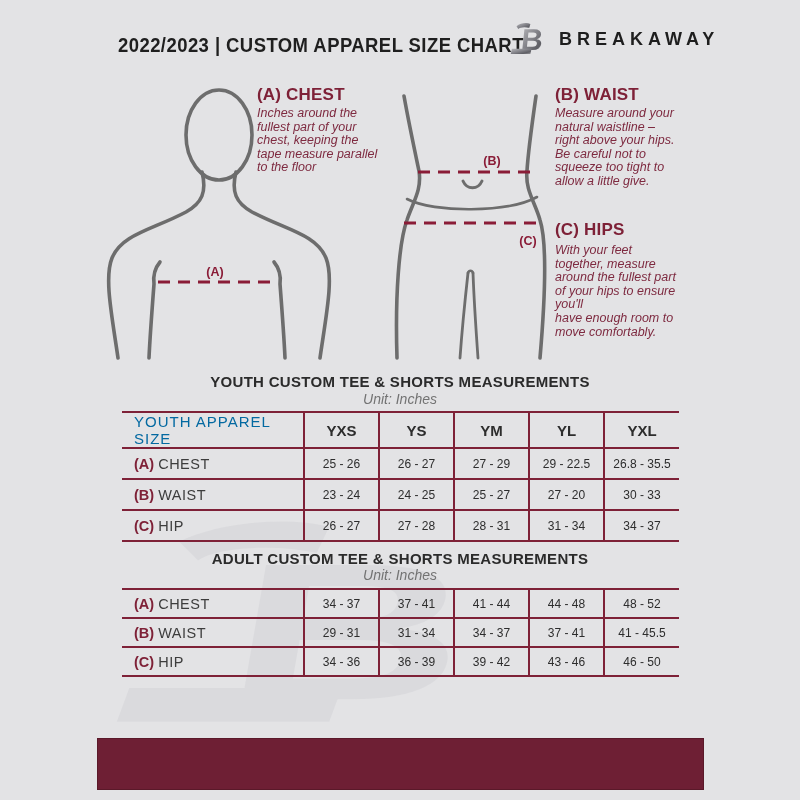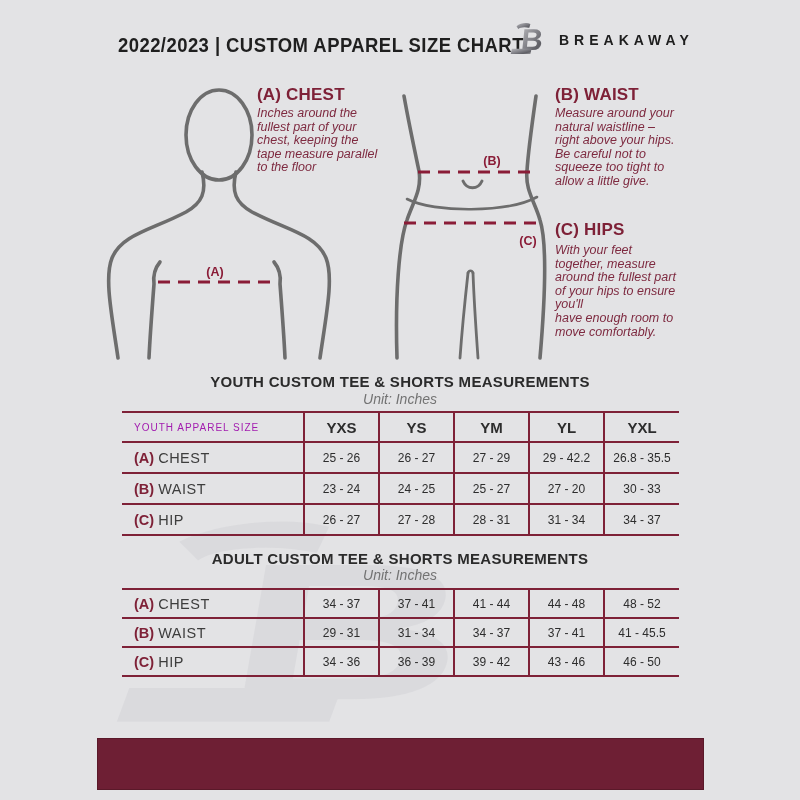--- a/index.html
+++ b/index.html
@@ -26,21 +26,21 @@
     left:118px;top:33px;
     font-size:21px;font-weight:bold;color:#1f1f1f;
     letter-spacing:0.5px;white-space:nowrap;
     transform:scaleX(0.88);transform-origin:left top;
     z-index:3;
   }
   #brand{
     left:509px;top:20px;display:flex;align-items:center;gap:13px;z-index:3;
   }
   #brand-name{
-    font-size:14px;font-weight:bold;color:#1e1e1e;letter-spacing:5px;
+    font-size:18px;font-weight:bold;color:#1e1e1e;letter-spacing:5px;
   }
 
   
   #figures{left:0;top:0;z-index:1;}
 
   
   .guide-heading{
     font-size:17px;font-weight:bold;color:var(--accent);
     letter-spacing:0.2px;z-index:2;white-space:nowrap;
   }
@@ -79,21 +79,21 @@
   .size-table col.c-label{width:182px;}
   .size-table col.c-size{width:75px;}
   .size-table tr{border-top:2px solid var(--accent);}
   .size-table tr:last-child{border-bottom:2px solid var(--accent);}
   .size-table td+td{border-left:2px solid var(--accent);}
   .size-table td{height:29px;vertical-align:middle;}
   #youth-table td{height:31px;}
   .head-row td{height:30px !important;}
   #youth-table .head-row td{height:30px !important;}
   .label-head{
-    font-size:10px;color:#a21caf;letter-spacing:1px;padding-left:12px;
+    font-size:15px;color:#0369a1;letter-spacing:1px;padding-left:12px;
   }
   .size-head{
     font-weight:bold;font-size:15px;text-align:center;color:var(--dark);
   }
   .row-label{padding-left:12px;font-size:14.5px;white-space:nowrap;}
   .row-label .pfx{color:var(--accent);font-weight:bold;}
   .row-label .lbl{color:#3d3d3d;letter-spacing:0.5px;}
   .val{text-align:center;font-size:12px;color:var(--dark);}
 
   
@@ -217,21 +217,21 @@
     <td class="size-head">YS</td>
     <td class="size-head">YM</td>
     <td class="size-head">YL</td>
     <td class="size-head">YXL</td>
   </tr>
   <tr>
     <td class="row-label"><span class="pfx">(A)</span> <span class="lbl">CHEST</span></td>
     <td class="val">25 - 26</td>
     <td class="val">26 - 27</td>
     <td class="val">27 - 29</td>
-    <td class="val">29 - 42.2</td>
+    <td class="val">29 - 22.5</td>
     <td class="val">26.8 - 35.5</td>
   </tr>
   <tr>
     <td class="row-label"><span class="pfx">(B)</span> <span class="lbl">WAIST</span></td>
     <td class="val">23 - 24</td>
     <td class="val">24 - 25</td>
     <td class="val">25 - 27</td>
     <td class="val">27 - 20</td>
     <td class="val">30 - 33</td>
   </tr>

